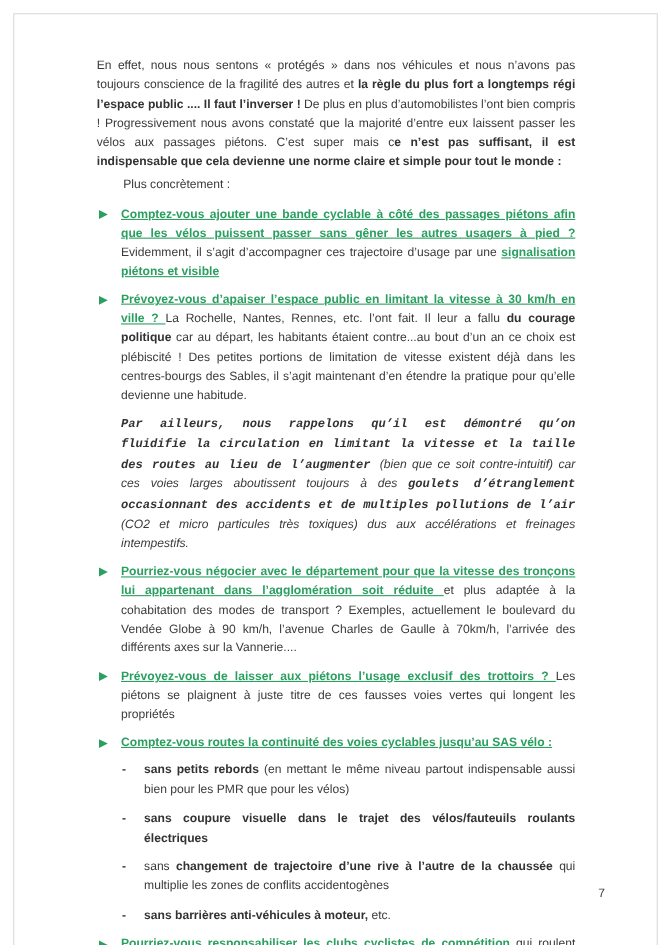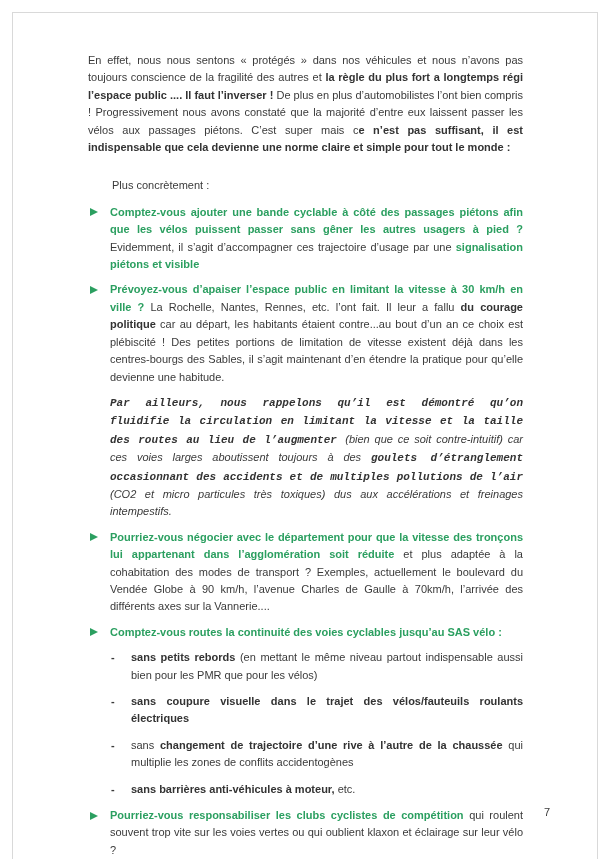--- a/index.html
+++ b/index.html
@@ -7,32 +7,32 @@
   body { font-family:"Liberation Sans","DejaVu Sans",sans-serif; color:#3a3a3a; }
   .page {
     position:absolute; left:12px; top:12px; width:586px; height:980px;
     background:#ffffff; border:1px solid #d9d9d9;
   }
   .content { padding:39px 74px 0 75px; }
   .para, .bullet, .sub, .aside-para, .lead-in {
     font-size:11px; line-height:17.4px; text-align:justify; margin-bottom:8px;
   }
   .lead-in { text-align:left; margin-bottom:9px;padding-left:24px; }
-  .para { margin-bottom:21px; }
+  .para { margin-bottom:4px; }
   .bullet { position:relative; padding-left:22px; }
   .arrow-marker {
     position:absolute; left:2px; top:4.5px; width:0; height:0;
     border-left:8px solid #2b9f60;
     border-top:4.4px solid transparent;
     border-bottom:4.4px solid transparent;
   }
   .sub { position:relative; margin-left:22px; padding-left:21px; margin-bottom:9px; }
   .dash-marker { position:absolute; left:1px; top:0; font-weight:700; color:#3a3a3a; }
   .aside-para { margin-left:22px; font-style:italic; }
-  .gb { color:#2b9f60; font-weight:700; }
+  .gb { color:#2b9f60; font-weight:700;text-decoration:underline; }
   .b  { font-weight:700; color:#333333; }
   .i  { }
   .bi { font-weight:700; font-style:italic; color:#333333;font-family:Liberation Mono, monospace; }
   .page-number {
     position:absolute; top:793px; left:0; right:47px;
     text-align:right; font-size:11px; color:#3a3a3a;
   }
 </style>
 </head>
 <body>
@@ -45,20 +45,21 @@
     <div class="lead-in"><span>Plus concrètement :</span></div>
 
     <div class="bullet"><span class="arrow-marker"></span><span class="gb">Comptez-vous ajouter une bande cyclable à côté des passages piétons afin que les vélos puissent passer sans gêner les autres usagers à pied ? </span><span>Evidemment, il s’agit d’accompagner ces trajectoire d’usage par une </span><span class="gb">signalisation piétons et visible</span></div>
 
     <div class="bullet"><span class="arrow-marker"></span><span class="gb">Prévoyez-vous d’apaiser l’espace public en limitant la vitesse à 30 km/h en ville ? </span><span>La Rochelle, Nantes, Rennes, etc. l’ont fait. Il leur a fallu </span><span class="b">du courage politique </span><span>car au départ, les habitants étaient contre...au bout d’un an ce choix est plébiscité ! Des petites portions de limitation de vitesse existent déjà dans les centres-bourgs des Sables, il s’agit maintenant d’en étendre la pratique pour qu’elle devienne une habitude.</span></div>
 
     <div class="aside-para"><span class="bi">Par ailleurs, nous rappelons qu’il est démontré qu’on fluidifie la circulation en limitant la vitesse et la taille des routes au lieu de l’augmenter </span><span class="i">(bien que ce soit contre-intuitif) car ces voies larges aboutissent toujours à des </span><span class="bi">goulets d’étranglement occasionnant des accidents et de multiples pollutions de l’air </span><span class="i">(CO2 et micro particules très toxiques) dus aux accélérations et freinages intempestifs.</span></div>
 
     <div class="bullet"><span class="arrow-marker"></span><span class="gb">Pourriez-vous négocier avec le département pour que la vitesse des tronçons lui appartenant dans l’agglomération soit réduite </span><span>et plus adaptée à la cohabitation des modes de transport ? Exemples, actuellement le boulevard du Vendée Globe à 90 km/h, l’avenue Charles de Gaulle à 70km/h, l’arrivée des différents axes sur la Vannerie....</span></div>
 
+    <div class="bullet"><span class="arrow-marker"></span><span class="gb">Prévoyez-vous de laisser aux piétons l’usage exclusif des trottoirs ? </span><span>Les piétons se plaignent à juste titre de ces fausses voies vertes qui longent les propriétés</span></div>
 
     <div class="bullet"><span class="arrow-marker"></span><span class="gb">Comptez-vous routes la continuité des voies cyclables jusqu’au SAS vélo :</span></div>
 
     <div class="sub"><span class="dash-marker">-</span><span class="b">sans petits rebords </span><span>(en mettant le même niveau partout indispensable aussi bien pour les PMR que pour les vélos)</span></div>
 
     <div class="sub"><span class="dash-marker">-</span><span class="b">sans coupure visuelle dans le trajet des vélos/fauteuils roulants électriques</span></div>
 
     <div class="sub"><span class="dash-marker">-</span><span>sans </span><span class="b">changement de trajectoire d’une rive à l’autre de la chaussée </span><span>qui multiplie les zones de conflits accidentogènes</span></div>
 
     <div class="sub"><span class="dash-marker">-</span><span class="b">sans barrières anti-véhicules à moteur, </span><span>etc.</span></div>

